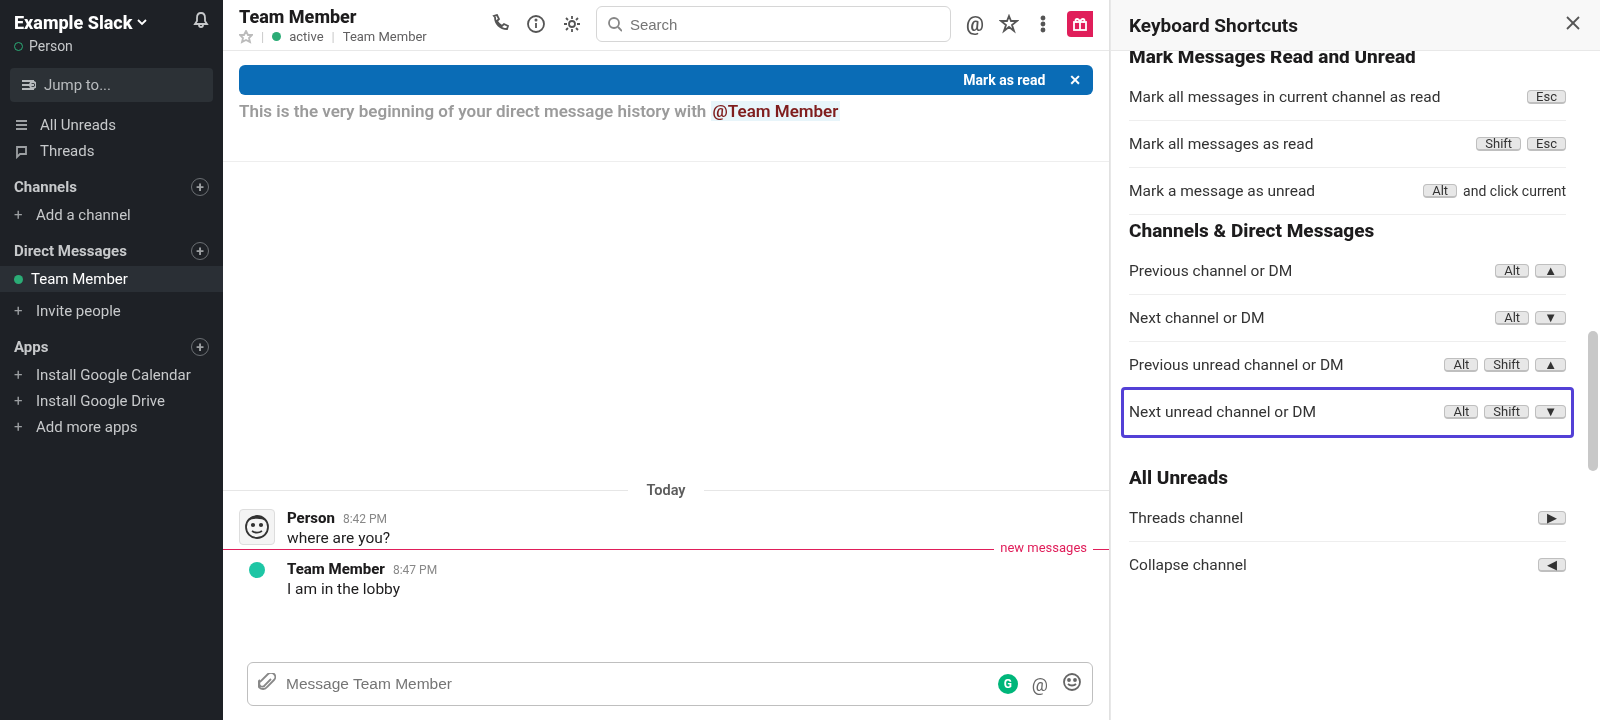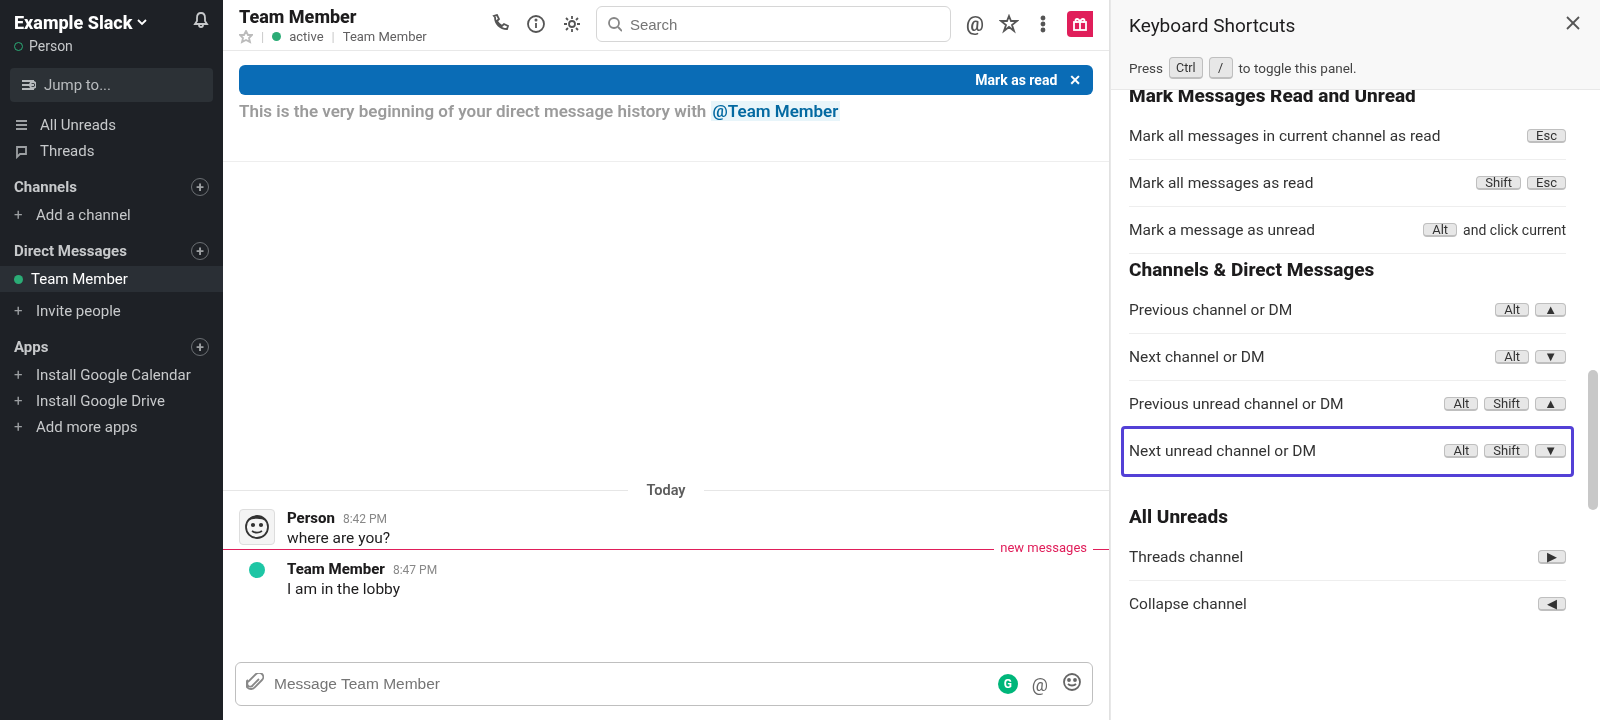--- a/index.html
+++ b/index.html
@@ -110,23 +110,23 @@
   }
   .search input { border:none; outline:none; width:100%; font-size:15px; color:#1d1c1d; background:transparent;}
   .topright-icons { display:flex; align-items:center; gap:14px; color:#555; }
   .gift { width:26px; height:26px; background:#e01e5a; border-radius:4px 0 0 4px; display:flex; align-items:center; justify-content:center; color:#fff;}
   
   .banner-wrap { padding: 14px 16px 0 16px; }
   .banner {
     background:#0a6cb6; color:#fff; border-radius:6px; height:30px; display:flex; align-items:center;
     padding:0 14px; font-weight:700; font-size:14px; position:relative; justify-content:center;
   }
-  .banner .mark { position:absolute; right:12px; display:flex; align-items:center; gap:12px; cursor:pointer; font-weight:700;}
+  .banner .mark { position:absolute; right:12px; display:flex; align-items:center; gap:24px; cursor:pointer; font-weight:700;}
   .history-line { padding:6px 16px 0 16px; font-size:17px; color:#9b9b9b; font-weight:600;}
-  .history-line .mention { color:#0369a1; background:#e8f5fa; padding:0 2px;}
+  .history-line .mention { color:#7f1d1d; background:#e8f5fa; padding:0 2px;}
   .divider-line { margin:40px 0 0 0; border-top:1px solid #eee;}
   
   .today-div {
     display:flex; align-items:center; gap:8px; justify-content:center; position:relative; margin-top:320px;
     color:#5c5c5c; font-size:14.5px;
   }
   .today-div::before, .today-div::after {
     content:""; height:1px; background:#e6e6e6; flex:1;
   }
   .today-div span { padding:0 10px; font-weight:600;}
@@ -138,39 +138,39 @@
   .msg .meta { display:flex; align-items:baseline; gap:8px; }
   .msg .name { font-weight:800; font-size:15px;}
   .msg .time { font-size:12px; color:#888;}
   .msg .body { font-size:15.5px; color:#1d1c1d; padding-top:2px;}
   .msg.unread-start { border-top:1px solid #e01e5a; position:relative;}
   .msg.unread-start::after {
     content: attr(data-label);
     position:absolute; right:16px; top:-10px; color:#e01e5a; background:#fff; padding:0 6px; font-size:13px;
   }
   
-  .composer-wrap { padding:12px 16px 14px 12px; margin-top:auto;}
+  .composer-wrap { padding:12px 16px 14px 24px; margin-top:auto;}
   .composer {
     border:1.5px solid #bfbfbf; border-radius:6px; height:44px; display:flex; align-items:center;
     padding:0 10px; gap:10px; font-size:15.5px; color:#888;
     position:relative;
   }
   .composer input { border:none; outline:none; flex:1; font-size:15.5px; color:#1d1c1d; background:transparent;}
   .composer .rights { display:flex; align-items:center; gap:14px; color:#666;}
   .g-circle { width:20px;height:20px;border-radius:50%;background:#00b67a;color:#fff;font-size:12px;font-weight:700;display:flex;align-items:center;justify-content:center;}
   
   .rpanel {
     width:490px; flex-shrink:0; display:flex; flex-direction:column; border-left:1px solid #e8e8e8;
     position:relative;
   }
   .rp-head {
     background:#f8f8f8; border-bottom:1px solid #e8e8e8; padding:14px 18px 10px 18px;
     display:flex; justify-content:space-between; align-items:flex-start;
   }
-  .rp-head h2 { font-size:19px; font-weight:400; margin-bottom:20px;}
+  .rp-head h2 { font-size:19px; font-weight:700; margin-bottom:3px;}
   .rp-head .sub { font-size:13.5px; color:#444; display:flex; align-items:center; gap:6px;}
   kbd {
     background:#e7e7e7; border:1px solid #bfbfbf; border-bottom-width:2px; border-radius:4px;
     padding:1px 6px; font-family:inherit; font-size:12.5px; color:#333; min-width:24px; text-align:center;
     display:inline-flex; align-items:center; justify-content:center; height:22px;
   }
   kbd.big { height:14px; font-size:13px; padding:2px 8px;}
   .rp-close { color:#555; cursor:pointer;}
   .rp-body { flex:1; overflow:hidden; position:relative;}
   .rp-scroll { position:absolute; inset:0; overflow-y:auto; padding: 0 34px 20px 18px;}
@@ -415,26 +415,20 @@
             </svg></span>
       </div>
     </div>
   </div>
 </main>
 
 <aside class="rpanel">
   <div class="rp-head">
     <div>
       <h2>Keyboard Shortcuts</h2>
-      <div class="sub">
-        <span>Press</span>
-        <kbd>Ctrl</kbd>
-        <kbd>/</kbd>
-        <span>to toggle this panel.</span>
-      </div>
     </div>
     <span class="rp-close">
       <svg width="18" height="18">
           <line x1="3" y1="3" x2="15" y2="15"></line>
           <line x1="15" y1="3" x2="3" y2="15"></line>
         </svg>
     </span>
   </div>
 
   <div class="rp-body">

